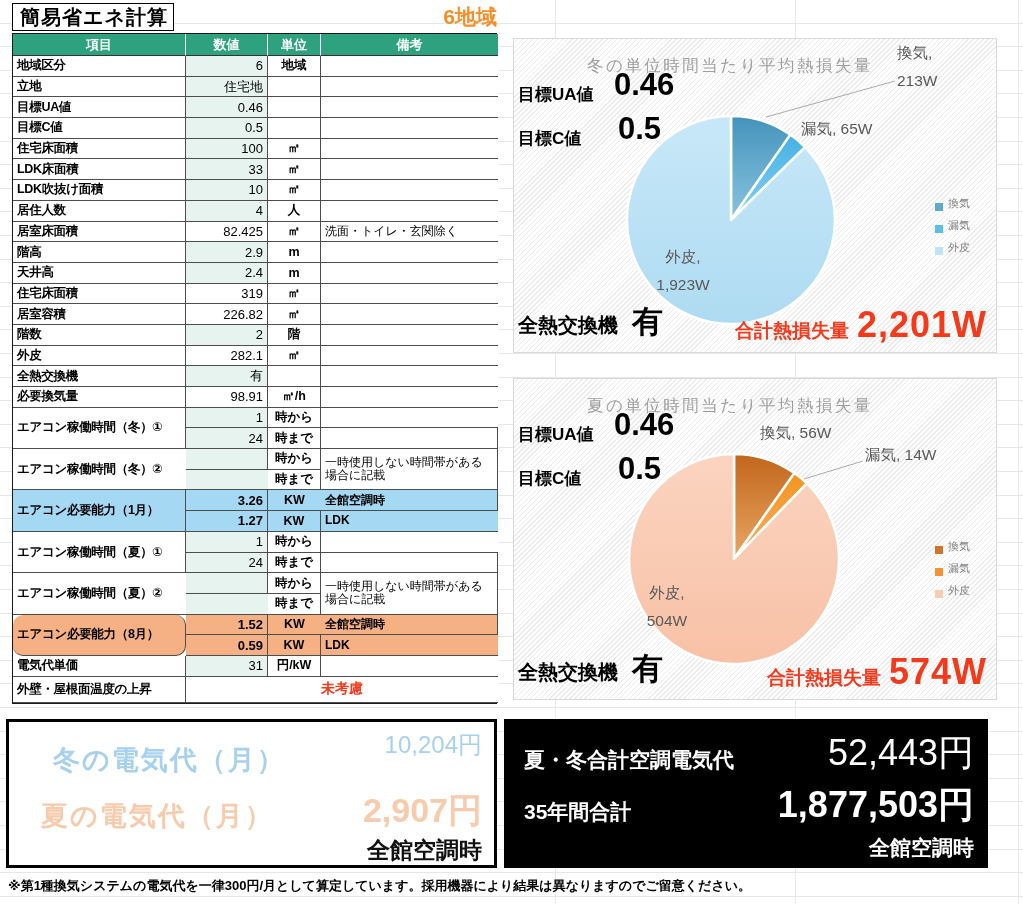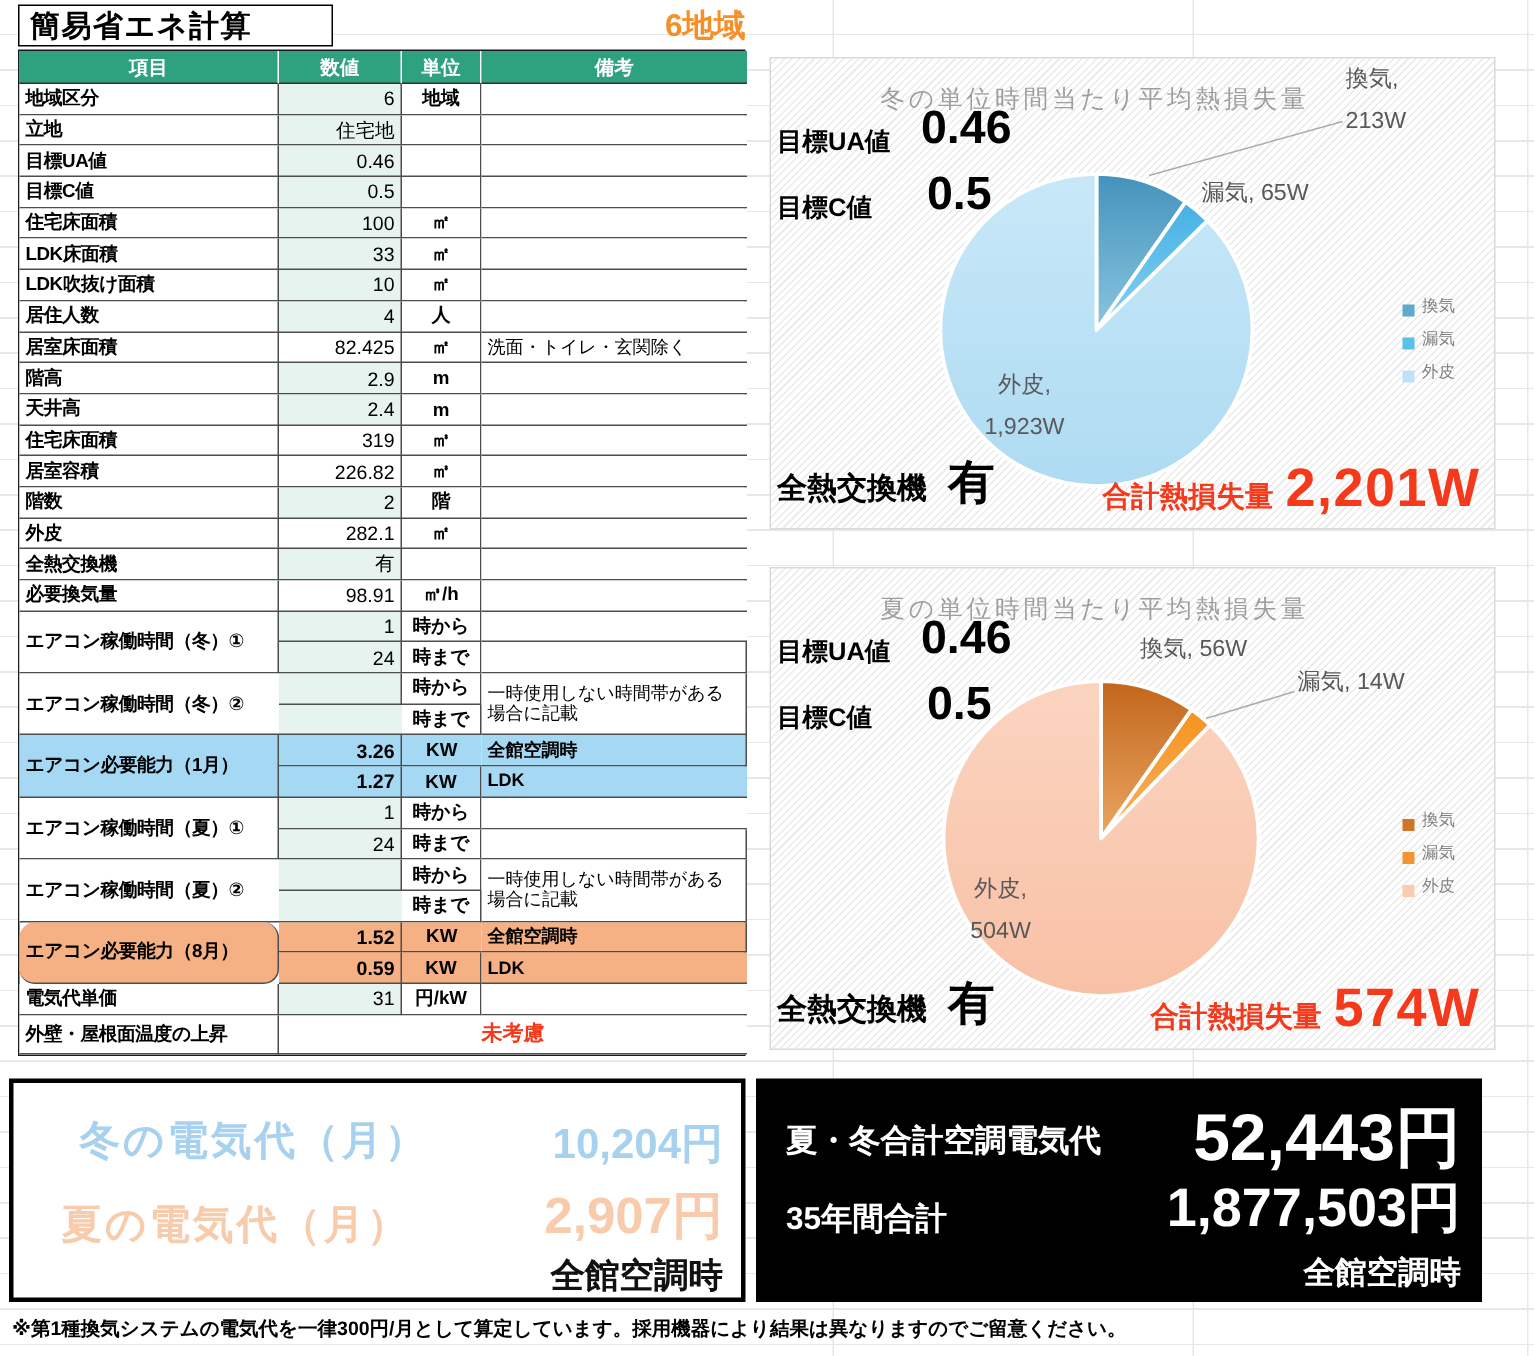--- a/index.html
+++ b/index.html
@@ -6,21 +6,21 @@
     --header-green:#2EA17E; --input-green:#E7F3EE; --row-blue:#A5D8F3; --row-orange:#F5B183;
     --accent-red:#F5391B; --region-orange:#F78F28; --winter-blue:#A7D1EF; --summer-peach:#F8CBAD;
   }
   *{margin:0;padding:0;box-sizing:border-box}
   html,body{width:1023px;height:904px;overflow:hidden}
   body{position:relative;background:#fff;font-family:"Liberation Sans","DejaVu Sans",sans-serif;color:#000}
   .gridbg{position:absolute;inset:0;background:repeating-linear-gradient(to bottom,transparent 0 22.6px,#E4E8EA 22.6px 23.6px)}
   .vline{position:absolute;top:0;bottom:0;width:1px;background:#E4E8EA}
 
   .top-row{position:absolute;left:12px;top:3px;width:485px;height:28px;display:flex;justify-content:space-between;align-items:center}
-  .title-box{width:210px;height:28px;border:1.5px solid #000;background:#fff;display:flex;align-items:center;padding-left:7px;font-size:20px;font-weight:800;letter-spacing:1px}
+  .title-box{width:162px;height:28px;border:1.5px solid #000;background:#fff;display:flex;align-items:center;padding-left:7px;font-size:20px;font-weight:800;letter-spacing:1px}
   .region{font-size:21px;font-weight:800;color:var(--region-orange)}
 
   .calc-table{position:absolute;left:12px;top:33px;width:485px;display:grid;
     grid-template-columns:173px 82px 53px 177px;
     grid-template-rows:22px repeat(30,20.7px) 26px;
     border:1.5px solid #1a1a1a;background:#fff}
   .th{background:var(--header-green);color:#fff;font-size:13px;font-weight:700;display:flex;align-items:center;justify-content:center;border-right:1px solid #fff;border-bottom:1px solid #333}
   .th:nth-child(4){border-right:none}
   .cell{border-right:1px solid #4d4d4d;border-bottom:1px solid #4d4d4d;display:flex;align-items:center;padding:0 4px;font-size:12.5px;overflow:hidden;background:#fff}
   .cell.item{font-weight:700;letter-spacing:-0.3px}
@@ -50,28 +50,28 @@
   .total-value{font-size:36px;font-weight:800;letter-spacing:1px}
   .pie-svg{position:absolute;left:0;top:0;z-index:1}
   .pie-label{position:absolute;font-size:15.5px;color:#595959;line-height:28px;white-space:pre-line;z-index:2}
   .legend{position:absolute;z-index:2}
   .legend-item{display:flex;align-items:flex-end;gap:5px;height:22px}
   .swatch{width:8px;height:8px;display:inline-block}
   .legend-text{font-size:11px;color:#808080}
 
   .box-left{position:absolute;left:6px;top:719px;width:491px;height:149px;border:3px solid #000;background:#fff}
   .bl-label1{position:absolute;left:44px;top:20px;font-size:27px;font-weight:800;color:var(--winter-blue);letter-spacing:2px}
-  .bl-value1{position:absolute;right:12px;top:22px;font-size:28px;font-weight:700;color:var(--winter-blue)}
+  .bl-value1{position:absolute;right:12px;top:7px;font-size:24px;font-weight:400;color:var(--winter-blue)}
   .bl-label2{position:absolute;left:32px;top:76px;font-size:27px;font-weight:800;color:var(--summer-peach);letter-spacing:2px}
   .bl-value2{position:absolute;right:12px;top:66px;font-size:34px;font-weight:800;color:var(--summer-peach)}
   .bl-footer{position:absolute;right:12px;top:113px;font-size:23px;font-weight:800;color:#111}
 
   .box-right{position:absolute;left:504px;top:719px;width:484px;height:149px;background:#000;color:#fff}
   .br-label1{position:absolute;left:20px;top:27px;font-size:21px;font-weight:700}
-  .br-value1{position:absolute;right:14px;top:10px;font-size:44px;font-weight:700}
+  .br-value1{position:absolute;right:14px;top:10px;font-size:36px;font-weight:400}
   .br-label2{position:absolute;left:20px;top:79px;font-size:21px;font-weight:700}
   .br-value2{position:absolute;right:14px;top:62px;font-size:36px;font-weight:800}
   .br-footer{position:absolute;right:14px;top:115px;font-size:21px;font-weight:700}
 
   .footnote{position:absolute;left:8px;top:877px;font-size:13px;font-weight:700}
 </style>
 </head>
 <body>
 
 <div class="gridbg"></div>

